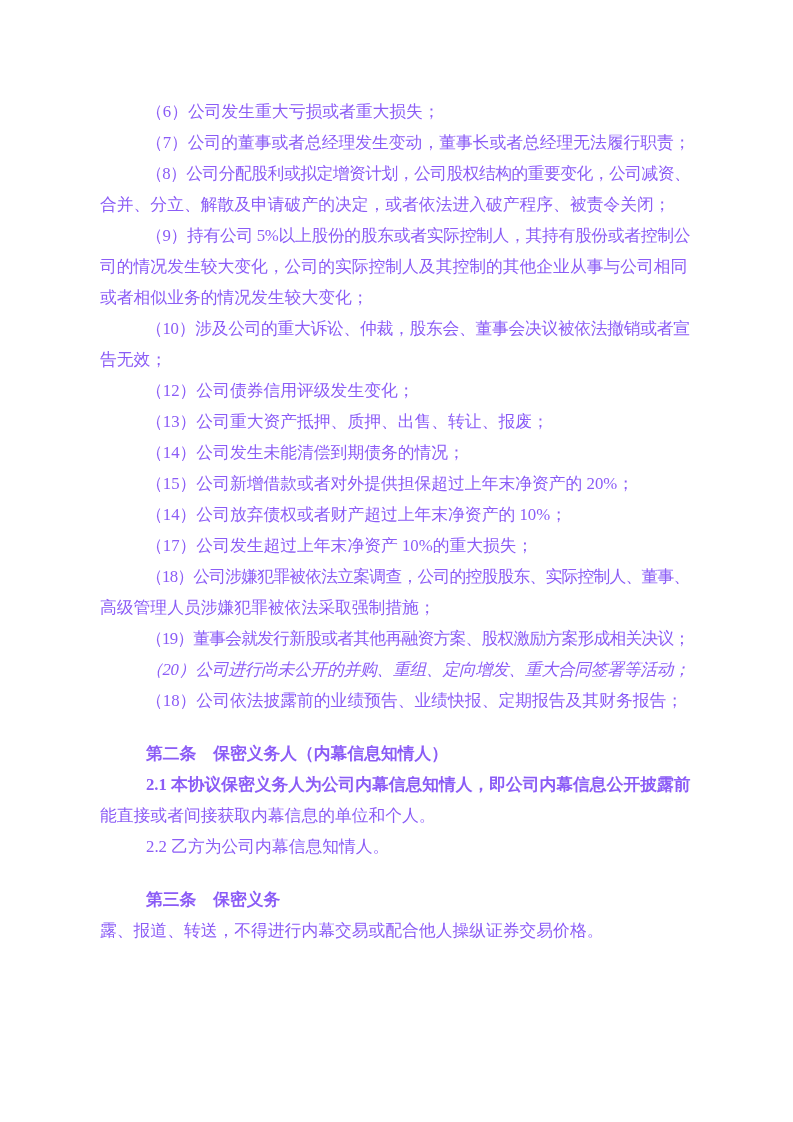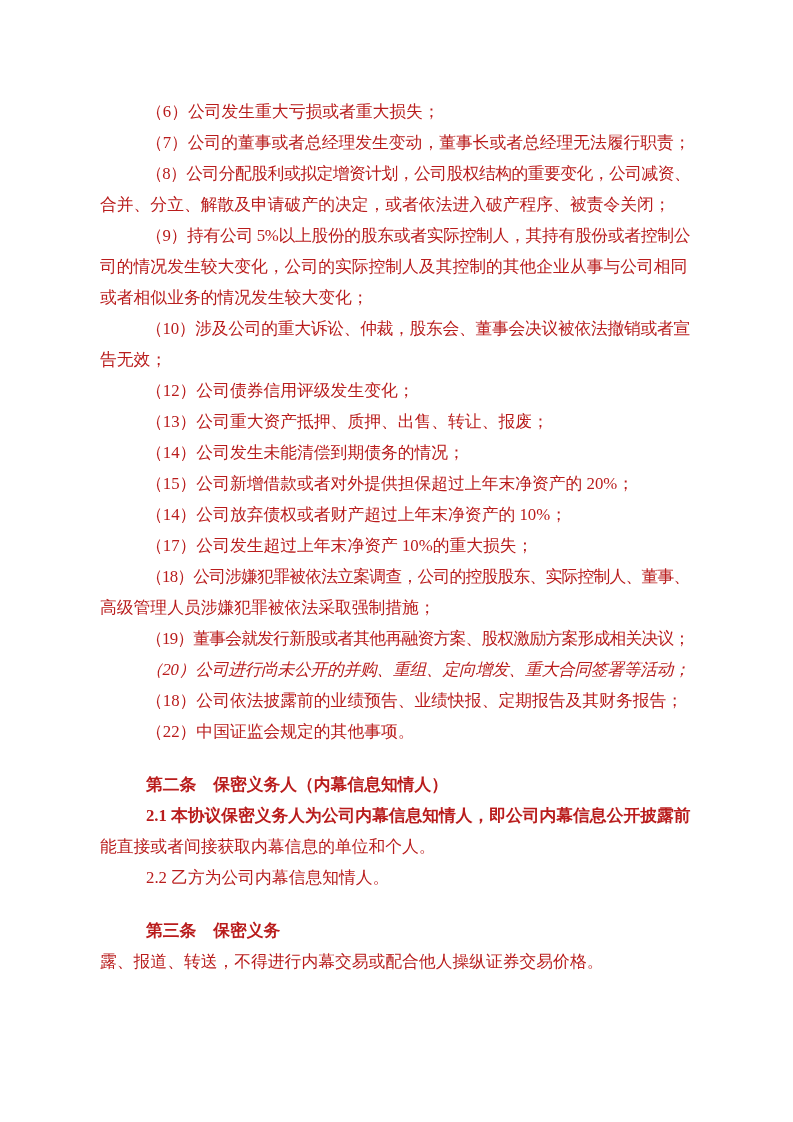--- a/index.html
+++ b/index.html
@@ -8,21 +8,21 @@
     width:793px;height:1122px;
     background:#ffffff;
     overflow:hidden;
     font-family:"Liberation Serif","DejaVu Serif",serif;
   }
   .doc{
     position:absolute;
     left:100px;top:96px;width:590px;
     font-size:16.8px;
     line-height:31px;
-    color:#b91c1c;
+    color:#8b5cf6;
   }
   .para{margin:0;padding:0;}
   .para.heading{font-weight:bold;margin-top:22px;}
   .line{
     white-space:nowrap;
     height:31px;
     overflow:visible;
     text-align:left;
   }
   .line.first{text-indent:46px;}
@@ -41,21 +41,21 @@
       <div class="para body">
         <div class="line first stretch" style="letter-spacing: -0.529412px;">（8）公司分配股利或拟定增资计划，公司股权结构的重要变化，公司减资、</div>
         <div class="line">合并、分立、解散及申请破产的决定，或者依法进入破产程序、被责令关闭；</div>
       </div>
       <div class="para body">
         <div class="line first stretch" style="letter-spacing: -0.314286px;">（9）持有公司 5%以上股份的股东或者实际控制人，其持有股份或者控制公</div>
         <div class="line stretch">司的情况发生较大变化，公司的实际控制人及其控制的其他企业从事与公司相同</div>
         <div class="line">或者相似业务的情况发生较大变化；</div>
       </div>
       <div class="para body">
-        <div class="line first stretch" style="letter-spacing: -0.294118px; text-align: center;">（10）涉及公司的重大诉讼、仲裁，股东会、董事会决议被依法撤销或者宣</div>
+        <div class="line first stretch" style="letter-spacing: -0.294118px;">（10）涉及公司的重大诉讼、仲裁，股东会、董事会决议被依法撤销或者宣</div>
         <div class="line">告无效；</div>
       </div>
       <div class="para body">
         <div class="line first">（12）公司债券信用评级发生变化；</div>
       </div>
       <div class="para body">
         <div class="line first">（13）公司重大资产抵押、质押、出售、转让、报废；</div>
       </div>
       <div class="para body">
         <div class="line first">（14）公司发生未能清偿到期债务的情况；</div>
@@ -75,23 +75,20 @@
       </div>
       <div class="para body">
         <div class="line first" style="letter-spacing: -0.771429px;">（19）董事会就发行新股或者其他再融资方案、股权激励方案形成相关决议；</div>
       </div>
       <div class="para body">
         <div class="line first" style="letter-spacing: -0.294118px; font-style: italic;">（20）公司进行尚未公开的并购、重组、定向增发、重大合同签署等活动；</div>
       </div>
       <div class="para body">
         <div class="line first">（18）公司依法披露前的业绩预告、业绩快报、定期报告及其财务报告；</div>
       </div>
-      <div class="para body">
-        <div class="line first">（22）中国证监会规定的其他事项。</div>
-      </div>
       <div class="para heading">
         <div class="line first">第二条　保密义务人（内幕信息知情人）</div>
       </div>
       <div class="para body">
         <div class="line first stretch" style="letter-spacing: -0.0285714px; font-weight: bold;">2.1 本协议保密义务人为公司内幕信息知情人，即公司内幕信息公开披露前</div>
         <div class="line">能直接或者间接获取内幕信息的单位和个人。</div>
       </div>
       <div class="para body">
         <div class="line first">2.2 乙方为公司内幕信息知情人。</div>
       </div>

